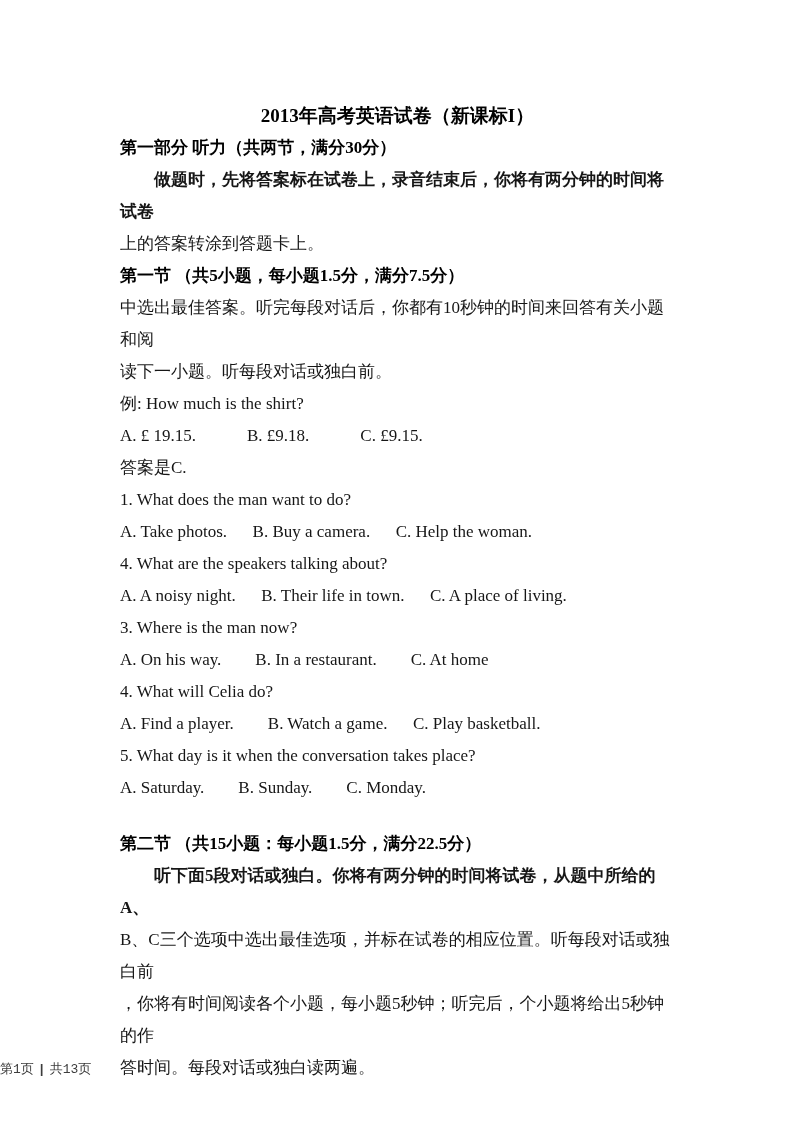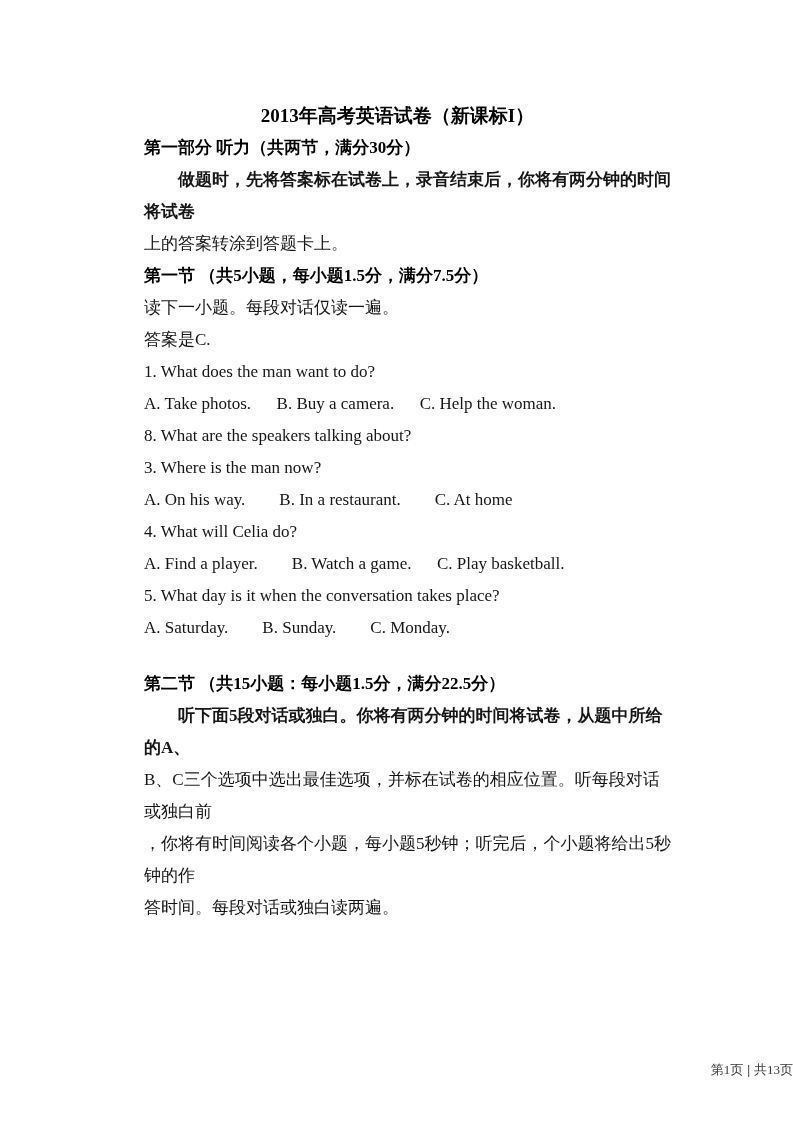--- a/index.html
+++ b/index.html
@@ -23,65 +23,68 @@
     line-height: 32px;
     font-weight: 700;
     text-align: center;
     color: #000;
     white-space: pre-wrap;
   }
   .ln {
     font-size: 17px;
     line-height: 32px;
     white-space: pre-wrap;
-    margin-left: 24px;
   }
   .hd {
     font-weight: 700;
     color: #000;
   }
   .ind {
     text-indent: 2em;
     font-weight: bold;
   }
   .spacer {
     height: 24px;
   }
   .footer {
     position: absolute;
     left: 0;
     right: 0;
     top: 1060px;
-    text-align: right;
+    text-align: left;
     font-size: 13px;
     line-height: 20px;
     color: #3c3c3c;
-    font-family: Liberation Serif, serif;
+    font-family: Liberation Mono, monospace;
   }
   .footer .sep {
     font-weight: 700;
     margin: 0 4px;
   }
 </style>
 </head>
 <body>
 
 <div class="page">
   <div class="title">2013年高考英语试卷（新课标I）</div>
 
   <div id="doc-body">
       <div class="ln hd">第一部分 听力（共两节，满分30分）</div>
       <div class="ln ind">做题时，先将答案标在试卷上，录音结束后，你将有两分钟的时间将试卷</div>
       <div class="ln">上的答案转涂到答题卡上。</div>
       <div class="ln hd">第一节 （共5小题，每小题1.5分，满分7.5分）</div>
-      <div class="ln">读下一小题。每段对话仅读一遍。</div>
+      <div class="ln">中选出最佳答案。听完每段对话后，你都有10秒钟的时间来回答有关小题和阅</div>
+      <div class="ln">读下一小题。听每段对话或独白前。</div>
+      <div class="ln">例: How much is the shirt?</div>
+      <div class="ln">A. £ 19.15.            B. £9.18.            C. £9.15.</div>
       <div class="ln">答案是C.</div>
       <div class="ln">1. What does the man want to do?</div>
       <div class="ln">A. Take photos.      B. Buy a camera.      C. Help the woman.</div>
-      <div class="ln">8. What are the speakers talking about?</div>
+      <div class="ln">4. What are the speakers talking about?</div>
+      <div class="ln">A. A noisy night.      B. Their life in town.      C. A place of living.</div>
       <div class="ln">3. Where is the man now?</div>
       <div class="ln">A. On his way.        B. In a restaurant.        C. At home</div>
       <div class="ln">4. What will Celia do?</div>
       <div class="ln">A. Find a player.        B. Watch a game.      C. Play basketball.</div>
       <div class="ln">5. What day is it when the conversation takes place?</div>
       <div class="ln">A. Saturday.        B. Sunday.        C. Monday.</div>
       <div class="spacer"></div>
       <div class="ln hd">第二节 （共15小题：每小题1.5分，满分22.5分）</div>
       <div class="ln ind">听下面5段对话或独白。你将有两分钟的时间将试卷，从题中所给的A、</div>
       <div class="ln">B、C三个选项中选出最佳选项，并标在试卷的相应位置。听每段对话或独白前</div>

